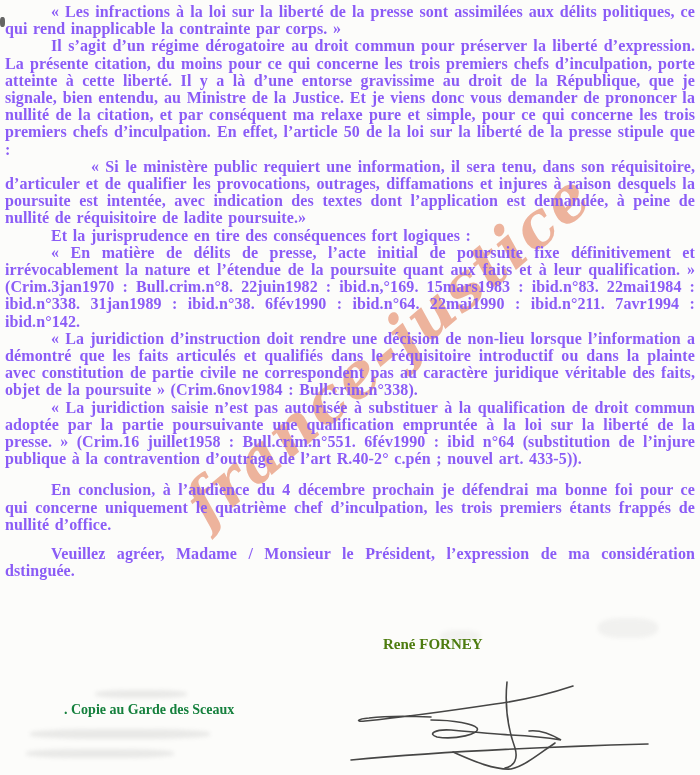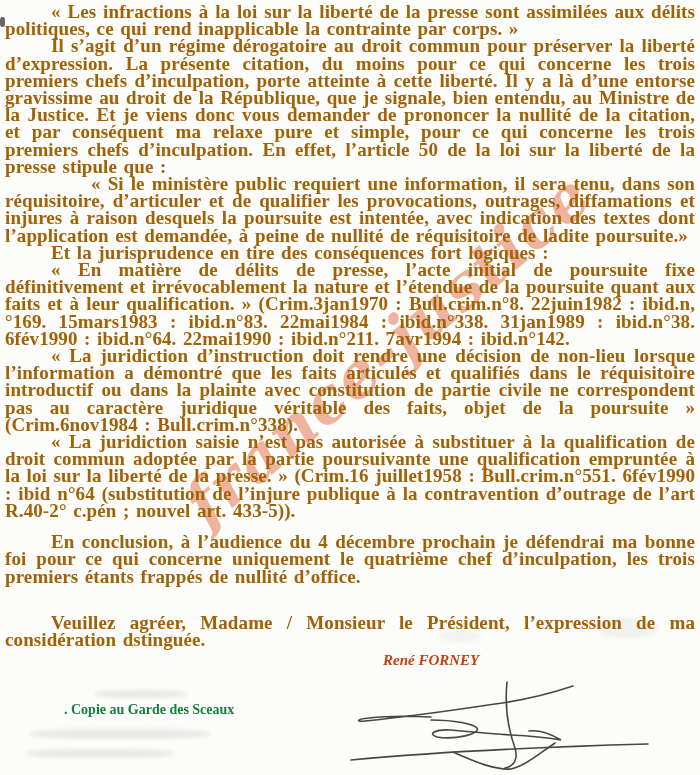--- a/index.html
+++ b/index.html
@@ -27,38 +27,38 @@
     color:rgba(224,118,79,0.55);
     z-index:1;
     white-space:nowrap;
     pointer-events:none;
   }
   
   .content{
     position:absolute;
     left:5px;top:3px;width:690px;
     z-index:2;
-    color:#a16207;
-    font-size:19px;
+    color:#8b5cf6;
+    font-size:16px;
     line-height:17.2px;
     font-weight:700;
     text-align:justify;
     word-spacing:0.09em;
     letter-spacing:0.1px;
   }
   .content p{margin:0;text-indent:46px;}
   .content p.no-indent{text-indent:0;}
   .content p.big-indent{text-indent:86px;}
   .content p.gap-lg{margin-top:14px;}
-  .content p.gap-md{margin-top:29px;}
+  .content p.gap-md{margin-top:12px;}
   
   .sig-name{
-    position:absolute;left:383px;top:652px;
-    font-size:15px;font-weight:700;color:#c2410c;
-    z-index:3;white-space:nowrap;font-style:italic;
+    position:absolute;left:383px;top:636px;
+    font-size:15px;font-weight:700;color:#4d7c0f;
+    z-index:3;white-space:nowrap;
   }
   .sig-scribble{
     position:absolute;left:335px;top:676px;
     width:320px;height:100px;z-index:3;
   }
   .footer-note{
     position:absolute;left:64px;top:702px;
     font-size:14px;font-weight:700;color:#15803d;
     z-index:3;white-space:nowrap;
   }

